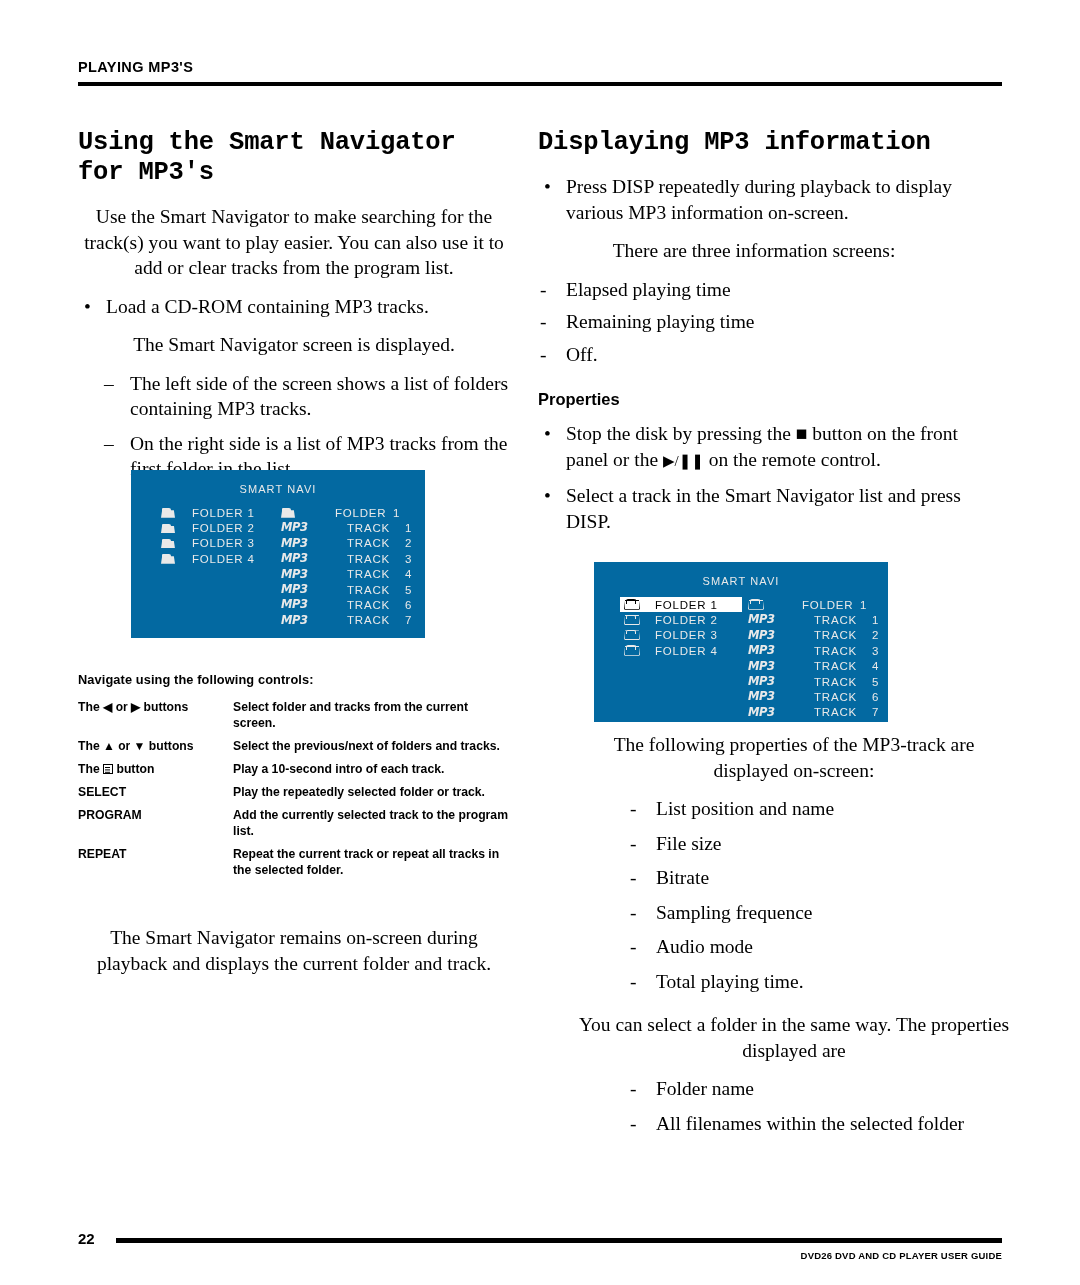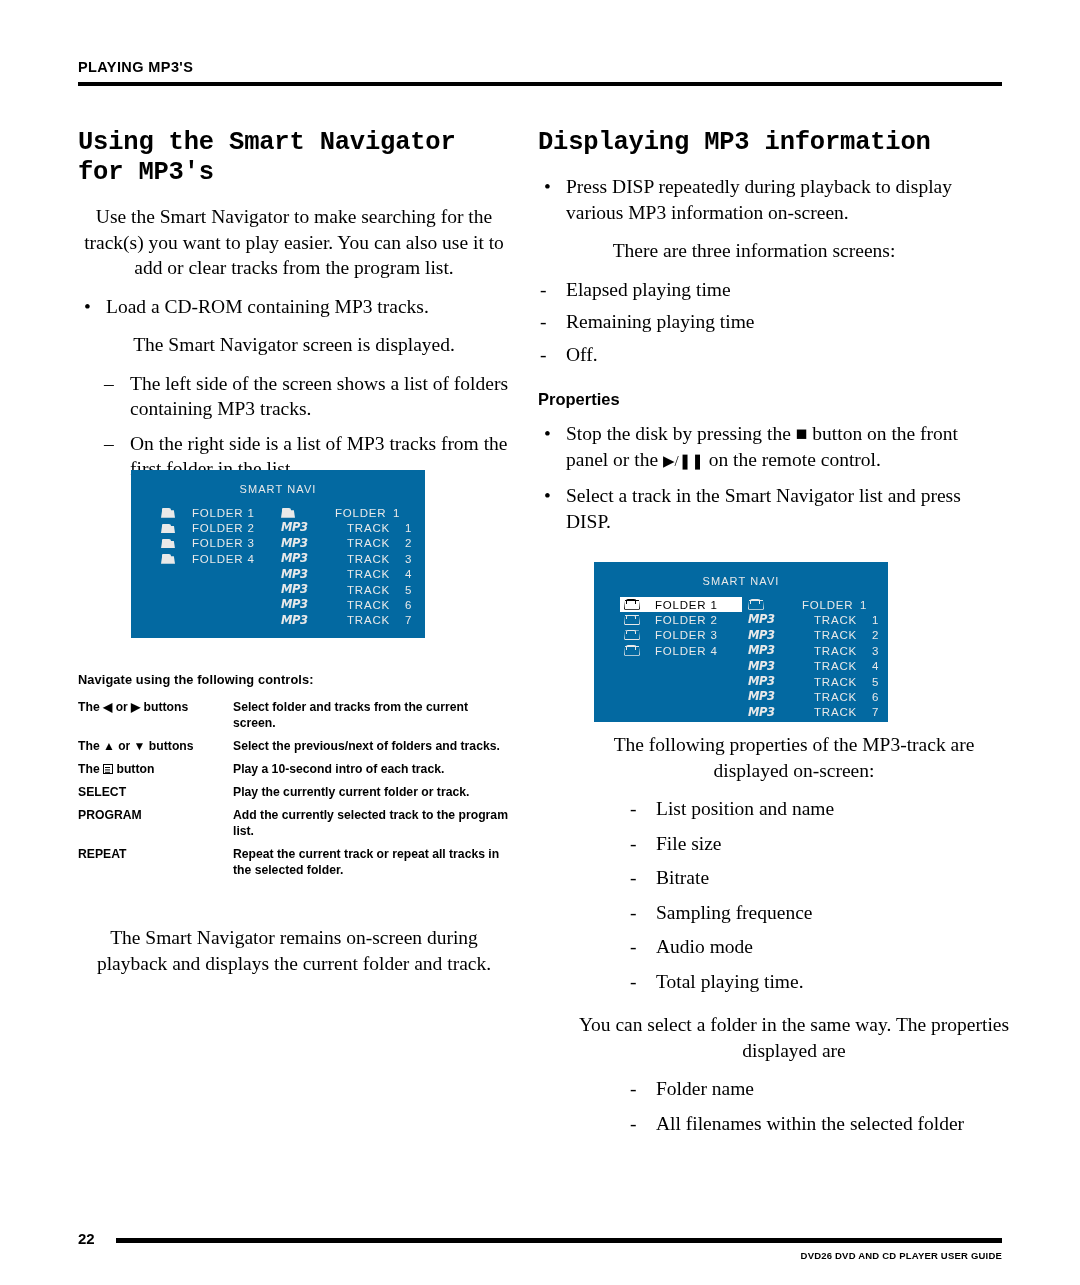--- a/index.html
+++ b/index.html
@@ -452,21 +452,21 @@
 
   <div class="ctrl-row">
     <div class="ctrl-key">
       <span>The </span><span class="glyph-menu"></span><span> button</span>
     </div>
     <div class="ctrl-val">Play a 10-second intro of each track.</div>
   </div>
 
   <div class="ctrl-row">
     <div class="ctrl-key">SELECT</div>
-    <div class="ctrl-val">Play the currently current folder or track.</div>
+    <div class="ctrl-val">Play the repeatedly selected folder or track.</div>
   </div>
 
   <div class="ctrl-row">
     <div class="ctrl-key">PROGRAM</div>
     <div class="ctrl-val">Add the currently selected track to the program list.</div>
   </div>
 
   <div class="ctrl-row">
     <div class="ctrl-key">REPEAT</div>
     <div class="ctrl-val">Repeat the current track or repeat all tracks in the selected folder.</div>

